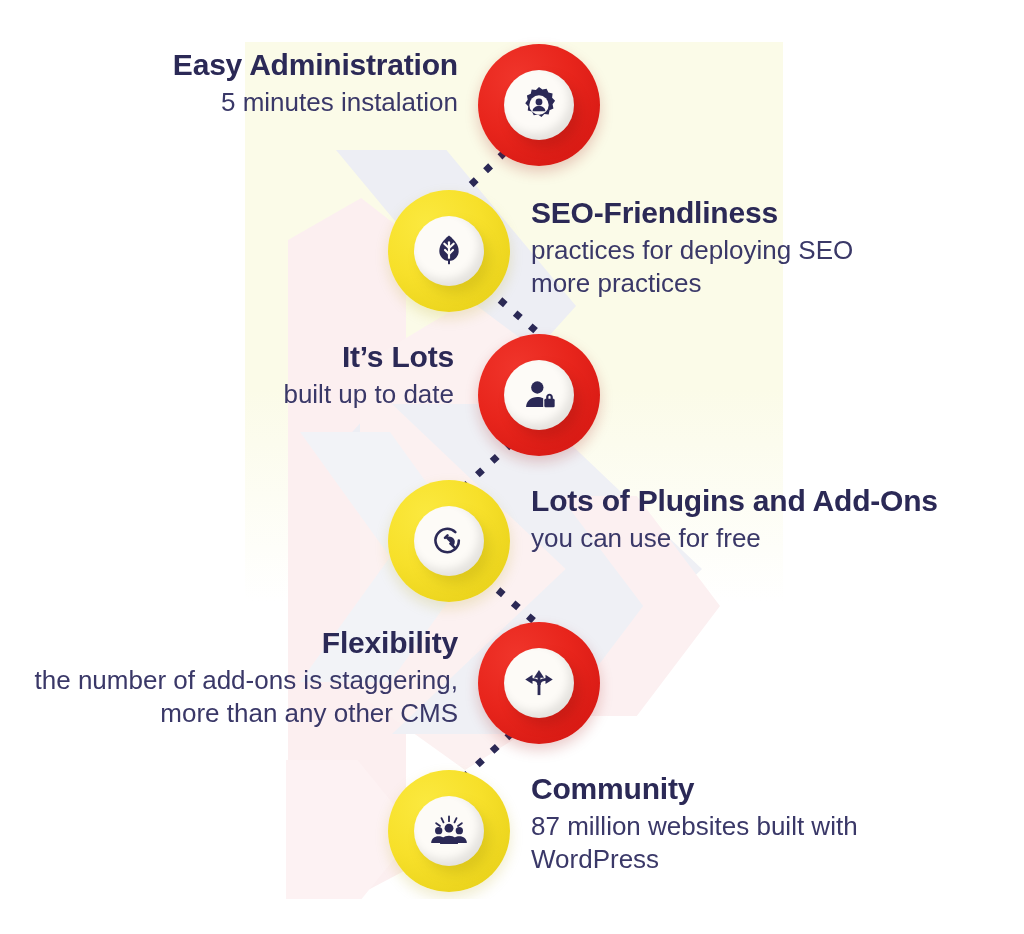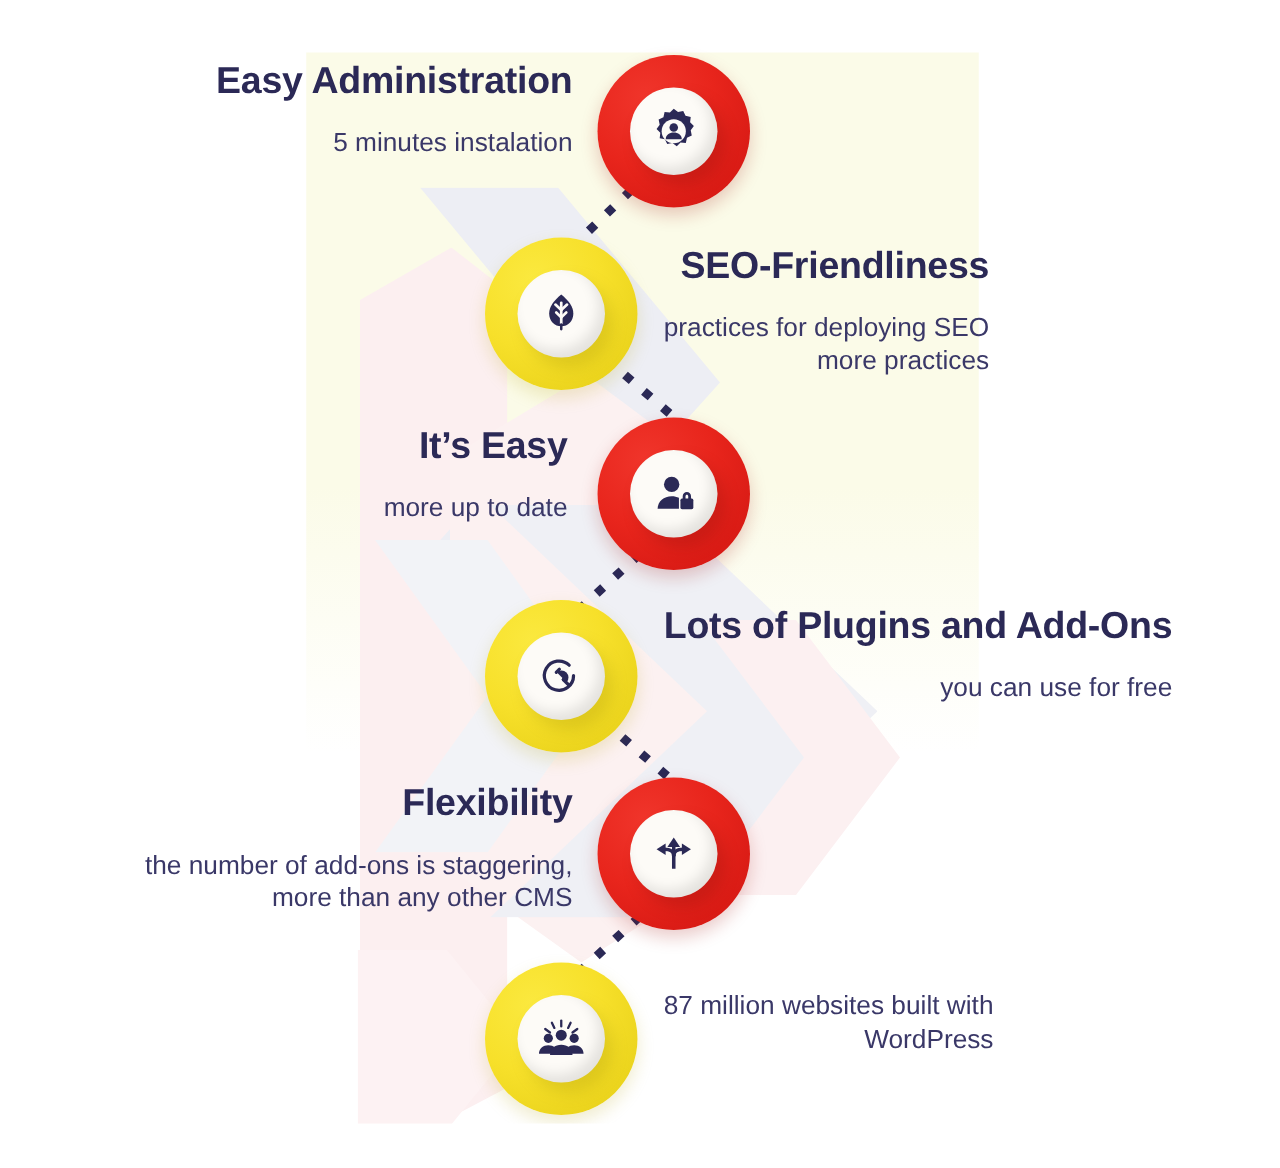--- a/index.html
+++ b/index.html
@@ -164,28 +164,28 @@
   }
   .txt .title {
     font-size: 30px;
     font-weight: bold;
     line-height: 1.12;
     color: #2b2956;
     letter-spacing: -0.2px;
     white-space: nowrap;
   }
   .txt .sub {
-    font-size: 21px;
+    font-size: 26px;
     font-weight: normal;
     line-height: 1.28;
     color: #3a3868;
-    margin-top: 20px;
+    margin-top: 4px;
   }
   .txt.right { text-align: right; }
-  .txt.left  { text-align: right; }
+  .txt.left  { text-align: left; }
 </style>
 </head>
 <body>
 
 <div id="canvas">
 
   <div class="bg-layer">
     <div class="bg-yellow-panel"></div>
     <div class="wm wm-pink-a"></div>
     <div class="wm wm-grey-a"></div>
@@ -240,22 +240,22 @@
   </div>
   <div class="txt left" style="left:531px; top:196px;">
     <div class="title">SEO-Friendliness</div>
     <div class="sub">
       <span>practices for deploying SEO</span><br>
       <span>more practices</span>
     </div>
   </div>
 
   <div class="txt right" style="right:570px; top:340px;">
-    <div class="title">It’s Easy</div>
-    <div class="sub">more up to date</div>
+    <div class="title">It’s Lots</div>
+    <div class="sub">built up to date</div>
   </div>
   <div class="badge red" style="left:478px; top:334px;">
     <div class="ring"></div>
     <div class="inner">
       <svg width="40" height="40" viewBox="0 0 48 48">
         <circle cx="22" cy="15" r="7.4" fill="#2b2956"></circle>
         <path fill="#2b2956" d="M8.5 38.5c0-7.3 6.1-12.2 13.5-12.2 2.6 0 5.0 0.6 7.0 1.6v10.6z"></path>
         <path fill="#2b2956" d="M32.6 26.4c0-2.3 1.8-4.0 4.0-4.0s4.0 1.7 4.0 4.0v3.0h-2.7v-3.0c0-0.8-0.6-1.4-1.3-1.4s-1.3 0.6-1.3 1.4v3.0h-2.7z"></path>
         <rect x="30.4" y="28.6" width="12.4" height="10.2" rx="1.6" fill="#2b2956"></rect>
       </svg>
@@ -316,19 +316,20 @@
         <circle cx="24" cy="20.6" r="5.3" fill="#2b2956"></circle>
         <circle cx="11.6" cy="23.6" r="4.4" fill="#2b2956"></circle>
         <circle cx="36.4" cy="23.6" r="4.4" fill="#2b2956"></circle>
         <path fill="#2b2956" d="M2.6 38.5c0-5.0 4.0-8.2 9.0-8.2s9.0 3.2 9.0 8.2z"></path>
         <path fill="#2b2956" d="M27.4 38.5c0-5.0 4.0-8.2 9.0-8.2s9.0 3.2 9.0 8.2z"></path>
         <path fill="#2b2956" d="M13.2 39.5c0-6.0 4.8-9.8 10.8-9.8s10.8 3.8 10.8 9.8z"></path>
       </svg>
     </div>
   </div>
   <div class="txt left" style="left:531px; top:772px;">
+    <div class="title">Community</div>
     <div class="sub">
       <span>87 million websites built with</span><br>
       <span>WordPress</span>
     </div>
   </div>
 
 </div>
 
 </body></html>

